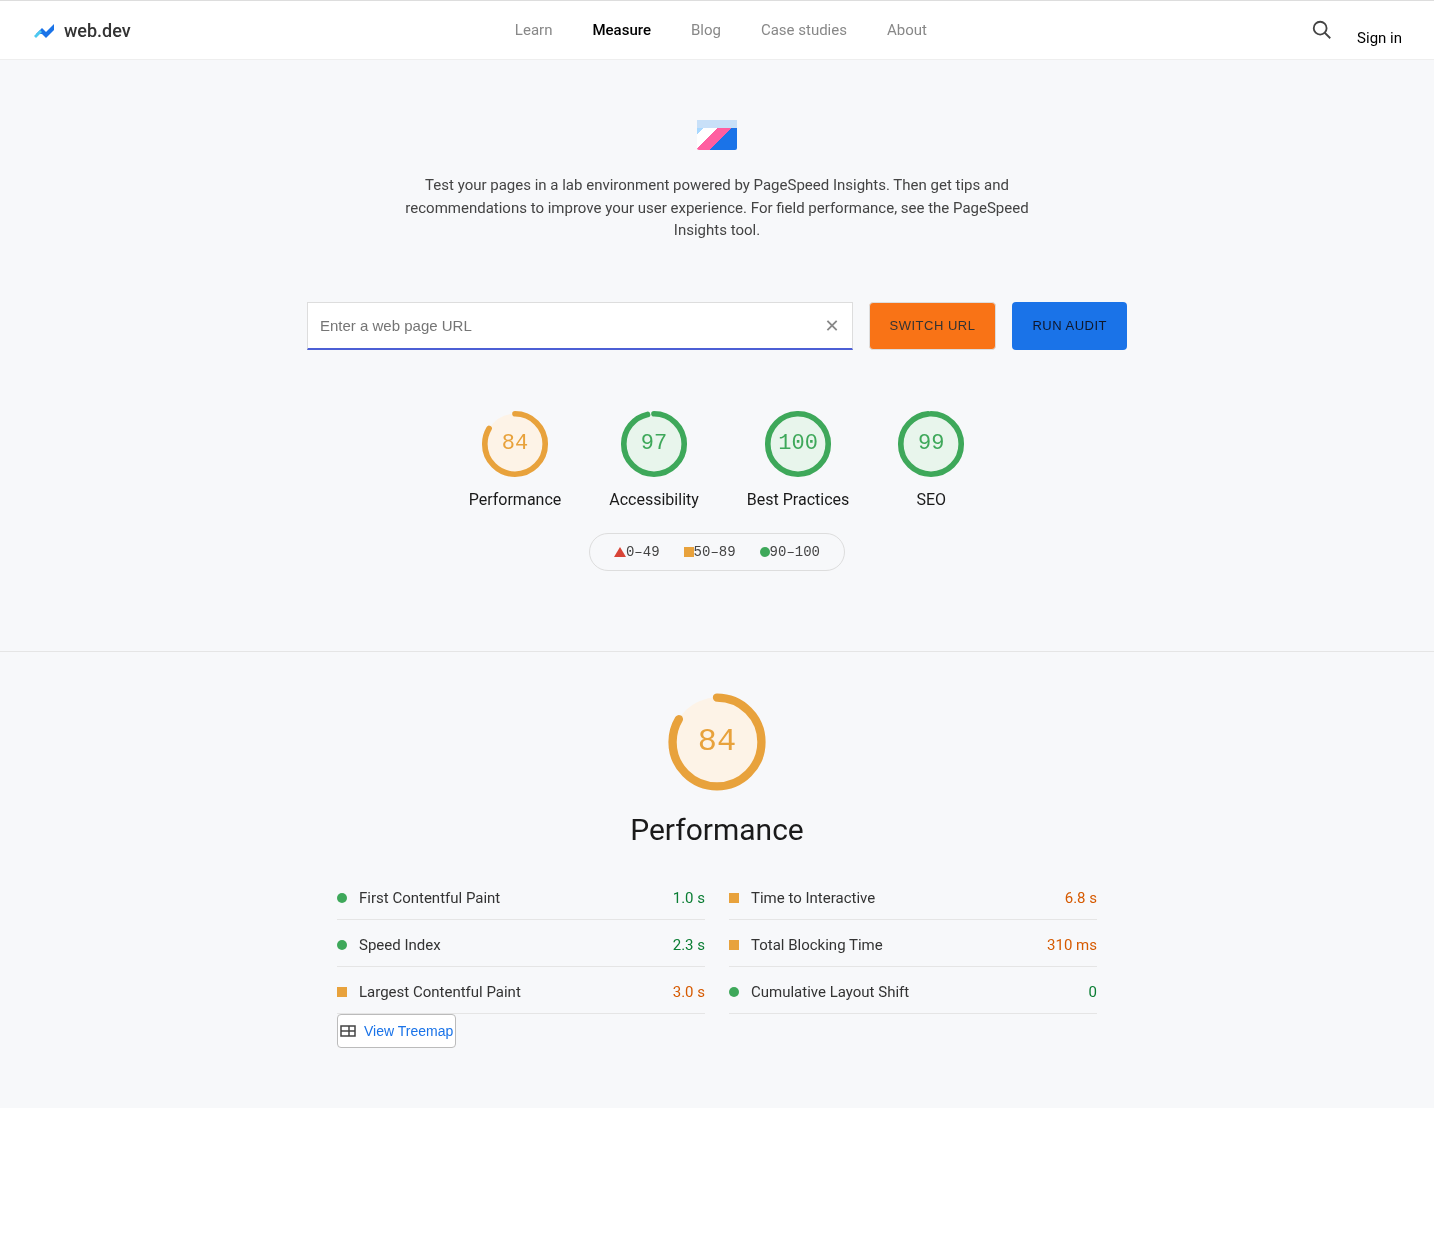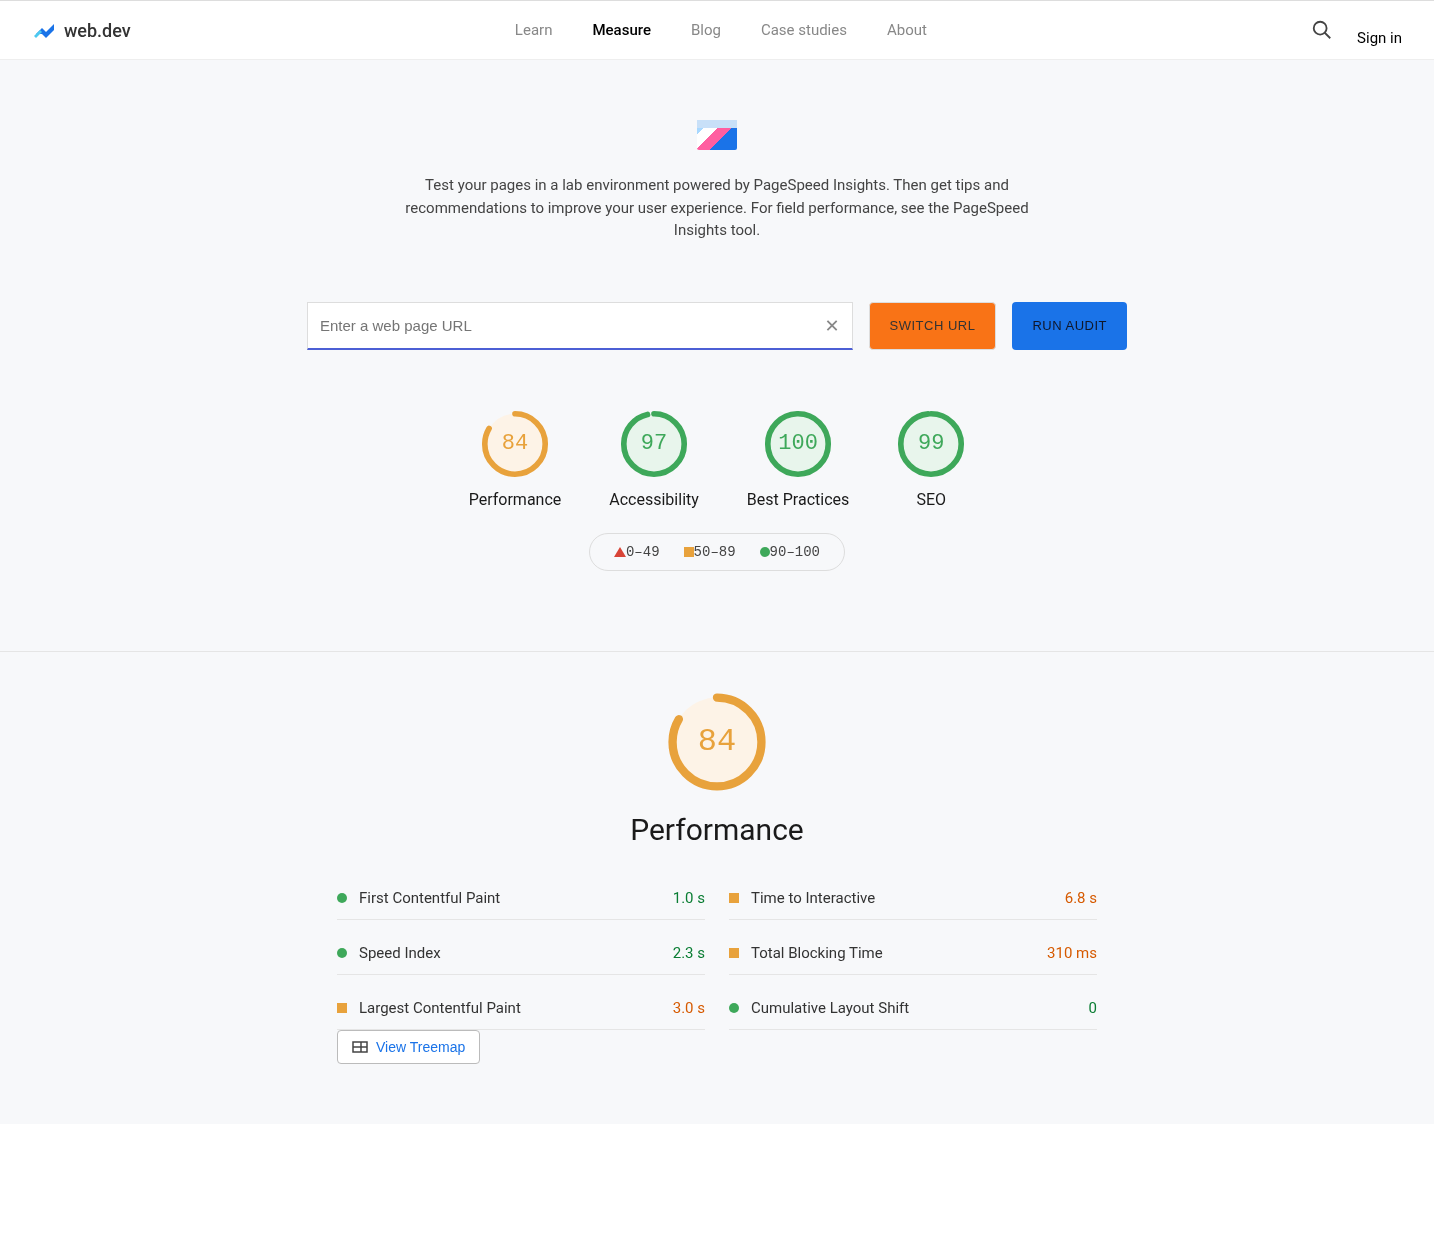--- a/index.html
+++ b/index.html
@@ -58,31 +58,31 @@
   .perf-gauge { text-align:center; margin-bottom:20px; }
   .perf-gauge .gauge-ring { width: 100px; height:100px; }
   .perf-gauge .gauge-score { font-size: 32px; color:#e8a23c; }
   .perf-title { text-align:center; font-size: 30px; font-weight: 400; margin-bottom: 30px; }
   .metrics-head { display:flex; justify-content:space-between; align-items:center; margin-bottom: 12px; }
   .metrics-head h3 { font-size: 16px; font-weight: 600; }
   .toggle { display:flex; background:#e5e5e5; border-radius: 20px; overflow:hidden; }
   .toggle-btn { width:34px; height:28px; display:flex; align-items:center; justify-content:center; cursor:pointer; }
   .toggle-btn.active { background:#1a73e8; }
   .toggle-btn svg { width:16px; height:12px; }
-  .metrics-grid { display:grid; grid-template-columns: 1fr 1fr; gap: 12px 24px; }
+  .metrics-grid { display:grid; grid-template-columns: 1fr 1fr; gap: 4px 24px; }
   .metric-row { display:flex; align-items:center; padding: 12px 0; border-bottom:1px solid #e5e5e5; }
   .metric-dot { width:10px; height:10px; border-radius:50%; margin-right:12px; }
   .metric-dot.sq { border-radius:0; }
   .dot-green{ background:#3ea85a; } .dot-orange{ background:#e8a23c; }
   .metric-name { flex:1; font-size:15px; color:#333; }
   .metric-val { font-size:15px; }
   .val-green{ color:#0a7d33; } .val-orange{ color:#d65a00; }
   .footnote { font-size:14px; color:#888; margin:16px 0; }
   .footnote a { color:#555; text-decoration:underline; }
-  .treemap-btn { display:inline-flex; align-items:center; gap:8px; border:1px solid #bbb; background:#fff; padding:8px 14px; border-radius:4px; cursor:pointer; font-size:14px; color:#1a73e8; font-weight:500; }
+  .treemap-btn { display:inline-flex; align-items:center; gap:8px; border:1px solid #bbb; background:#fff; padding:8px 2px; border-radius:4px; cursor:pointer; font-size:14px; color:#1a73e8; font-weight:500; }
   .treemap-btn .ticon{ color:#444; width:16px; height:12px; }
 </style>
 </head>
 <body>
 
 <header class="header">
   <div class="logo-wrap">
     <svg class="logo-icon" viewBox="0 0 24 24">
         <path fill="#1a73e8" d="M4 16 L10 10 L14 14 L22 6 L22 12 L14 20 L10 16 Z"></path>
         <path fill="#4cc9f0" d="M2 18 L8 12 L10 14 L4 20 Z"></path>

